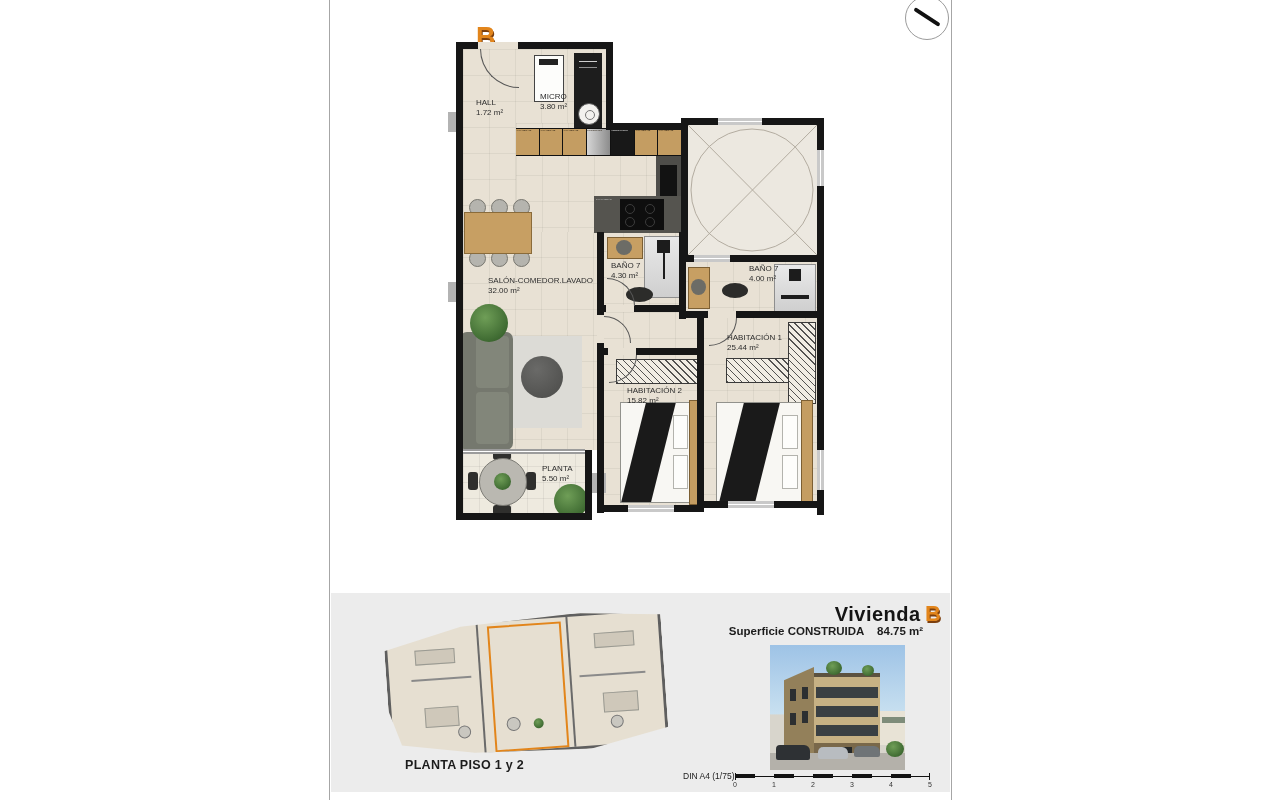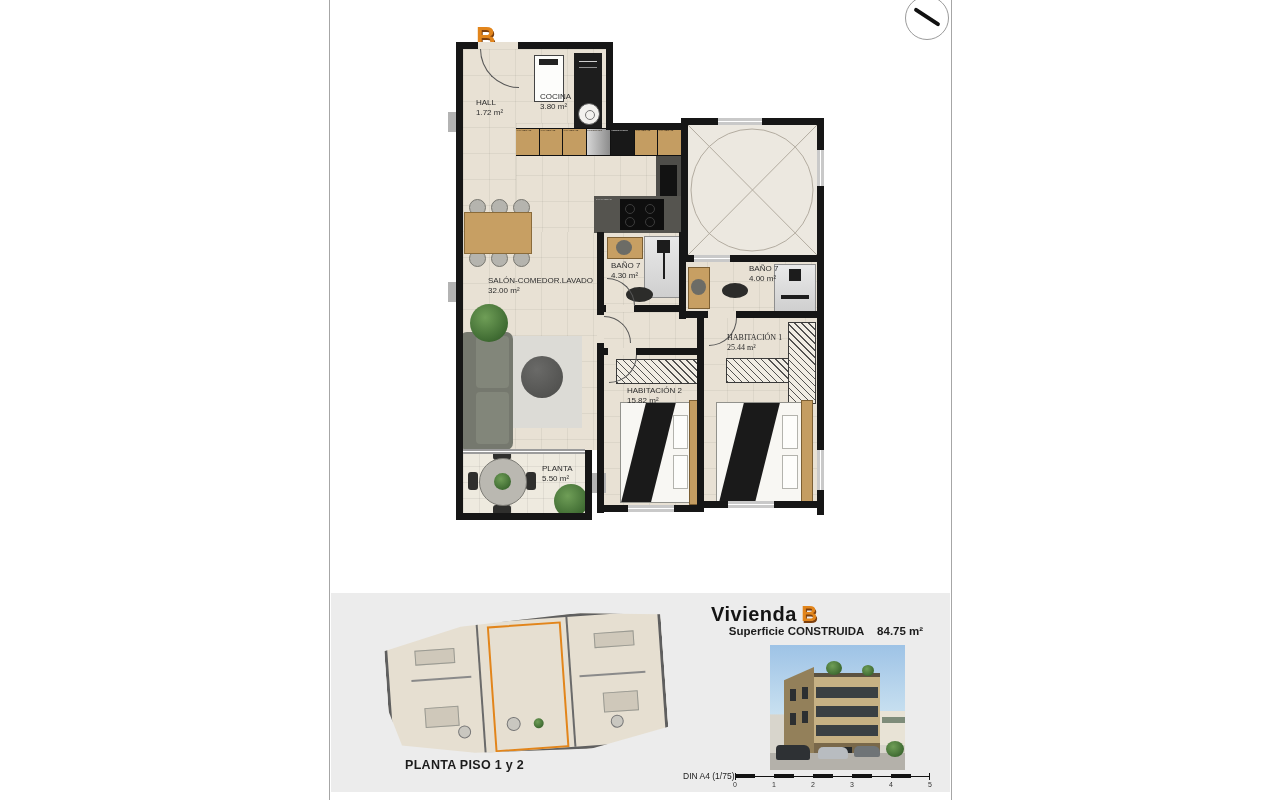--- a/index.html
+++ b/index.html
@@ -231,28 +231,28 @@
   <div class="abs furn" style="left:138px;top:472px;width:10px;height:18px;background:#2f2f2d;border-radius:3px;"></div>
   <div class="abs furn" style="left:196px;top:472px;width:10px;height:18px;background:#2f2f2d;border-radius:3px;"></div>
   <div class="abs furn" style="left:149px;top:458px;width:46px;height:46px;border-radius:50%;background:#bab8b1;border:1px solid #7b7a74;z-index:5;">
     <div class="plant abs" style="left:14px;top:14px;width:17px;height:17px;"></div>
   </div>
   <div class="abs plant" style="left:224px;top:484px;width:34px;height:34px;z-index:8;"></div>
 
   <div class="rlabel" style="left:146px;top:98px;">
     <span>HALL</span><br><span>1.72 m²</span></div>
   <div class="rlabel" style="left:210px;top:92px;">
-    <span>COCINA</span><br><span>3.80 m²</span></div>
+    <span>MICRO</span><br><span>3.80 m²</span></div>
   <div class="rlabel" style="left:158px;top:276px;">
     <span>SALÓN-COMEDOR.LAVADO</span><br><span>32.00 m²</span></div>
   <div class="rlabel" style="left:281px;top:261px;">
     <span>BAÑO 7</span><br><span>4.30 m²</span></div>
   <div class="rlabel" style="left:419px;top:264px;">
     <span>BAÑO 7</span><br><span>4.00 m²</span></div>
-  <div class="rlabel" style="left:397px;top:333px;font-family:Liberation Serif, serif;">
+  <div class="rlabel" style="left:397px;top:333px;">
     <span>HABITACIÓN 1</span><br><span>25.44 m²</span></div>
   <div class="rlabel" style="left:297px;top:386px;">
     <span>HABITACIÓN 2</span><br><span>15.82 m²</span></div>
   <div class="rlabel" style="left:212px;top:464px;">
     <span>PLANTA</span><br><span>5.50 m²</span></div>
 
   <div id="footer">
 
     <div class="abs" style="left:56px;top:24px;width:272px;height:130px;transform:rotate(-4deg);background:#e6dfd1;
                 border:3px solid #5f5f5f;clip-path:polygon(0% 18%,28% 4%,70% 0%,100% 5%,100% 88%,72% 100%,30% 97%,4% 88%,0% 62%);">
@@ -265,21 +265,21 @@
       <div class="abs" style="left:12%;top:62%;width:12%;height:14%;background:#cfc8ba;border:1px solid #9a9a92;"></div>
       <div class="abs" style="left:78%;top:60%;width:12%;height:14%;background:#cfc8ba;border:1px solid #9a9a92;"></div>
       <div class="abs" style="left:37%;top:3%;width:26%;height:94%;border:2px solid #e2851b;"></div>
       <div class="abs" style="left:42%;top:74%;width:12px;height:12px;border:1px solid #777;border-radius:50%;background:#c9c7c0;"></div>
       <div class="abs" style="left:24%;top:78%;width:11px;height:11px;border:1px solid #777;border-radius:50%;background:#c9c7c0;"></div>
       <div class="abs" style="left:80%;top:78%;width:11px;height:11px;border:1px solid #777;border-radius:50%;background:#c9c7c0;"></div>
       <div class="abs plant" style="left:52%;top:76%;width:10px;height:10px;"></div>
     </div>
     <div class="abs" style="left:74px;top:165px;font-size:12.5px;font-weight:bold;color:#1c1c1c;letter-spacing:.3px;">PLANTA PISO 1 y 2</div>
 
-    <div class="abs" style="left:380px;top:8px;width:230px;text-align:left;">
+    <div class="abs" style="left:380px;top:8px;width:230px;text-align:right;">
       <span class="ftitle">Vivienda</span>
       <span class="unitB" style="font-size:22px;">B</span>
     </div>
     <div class="abs" style="left:380px;top:32px;width:230px;text-align:center;font-size:11.5px;font-weight:bold;color:#1c1c1c;">
       <span>Superficie CONSTRUIDA</span>&nbsp;&nbsp;&nbsp;
       <span>84.75 m²</span>
     </div>
 
     <div class="abs" style="left:439px;top:52px;width:135px;height:125px;overflow:hidden;background:linear-gradient(180deg,#9ec3e6 0%,#c8e0f0 55%,#d8d5cc 56%);">
       <div class="abs" style="left:104px;top:66px;width:31px;height:34px;background:#e8e3d6;"></div>

